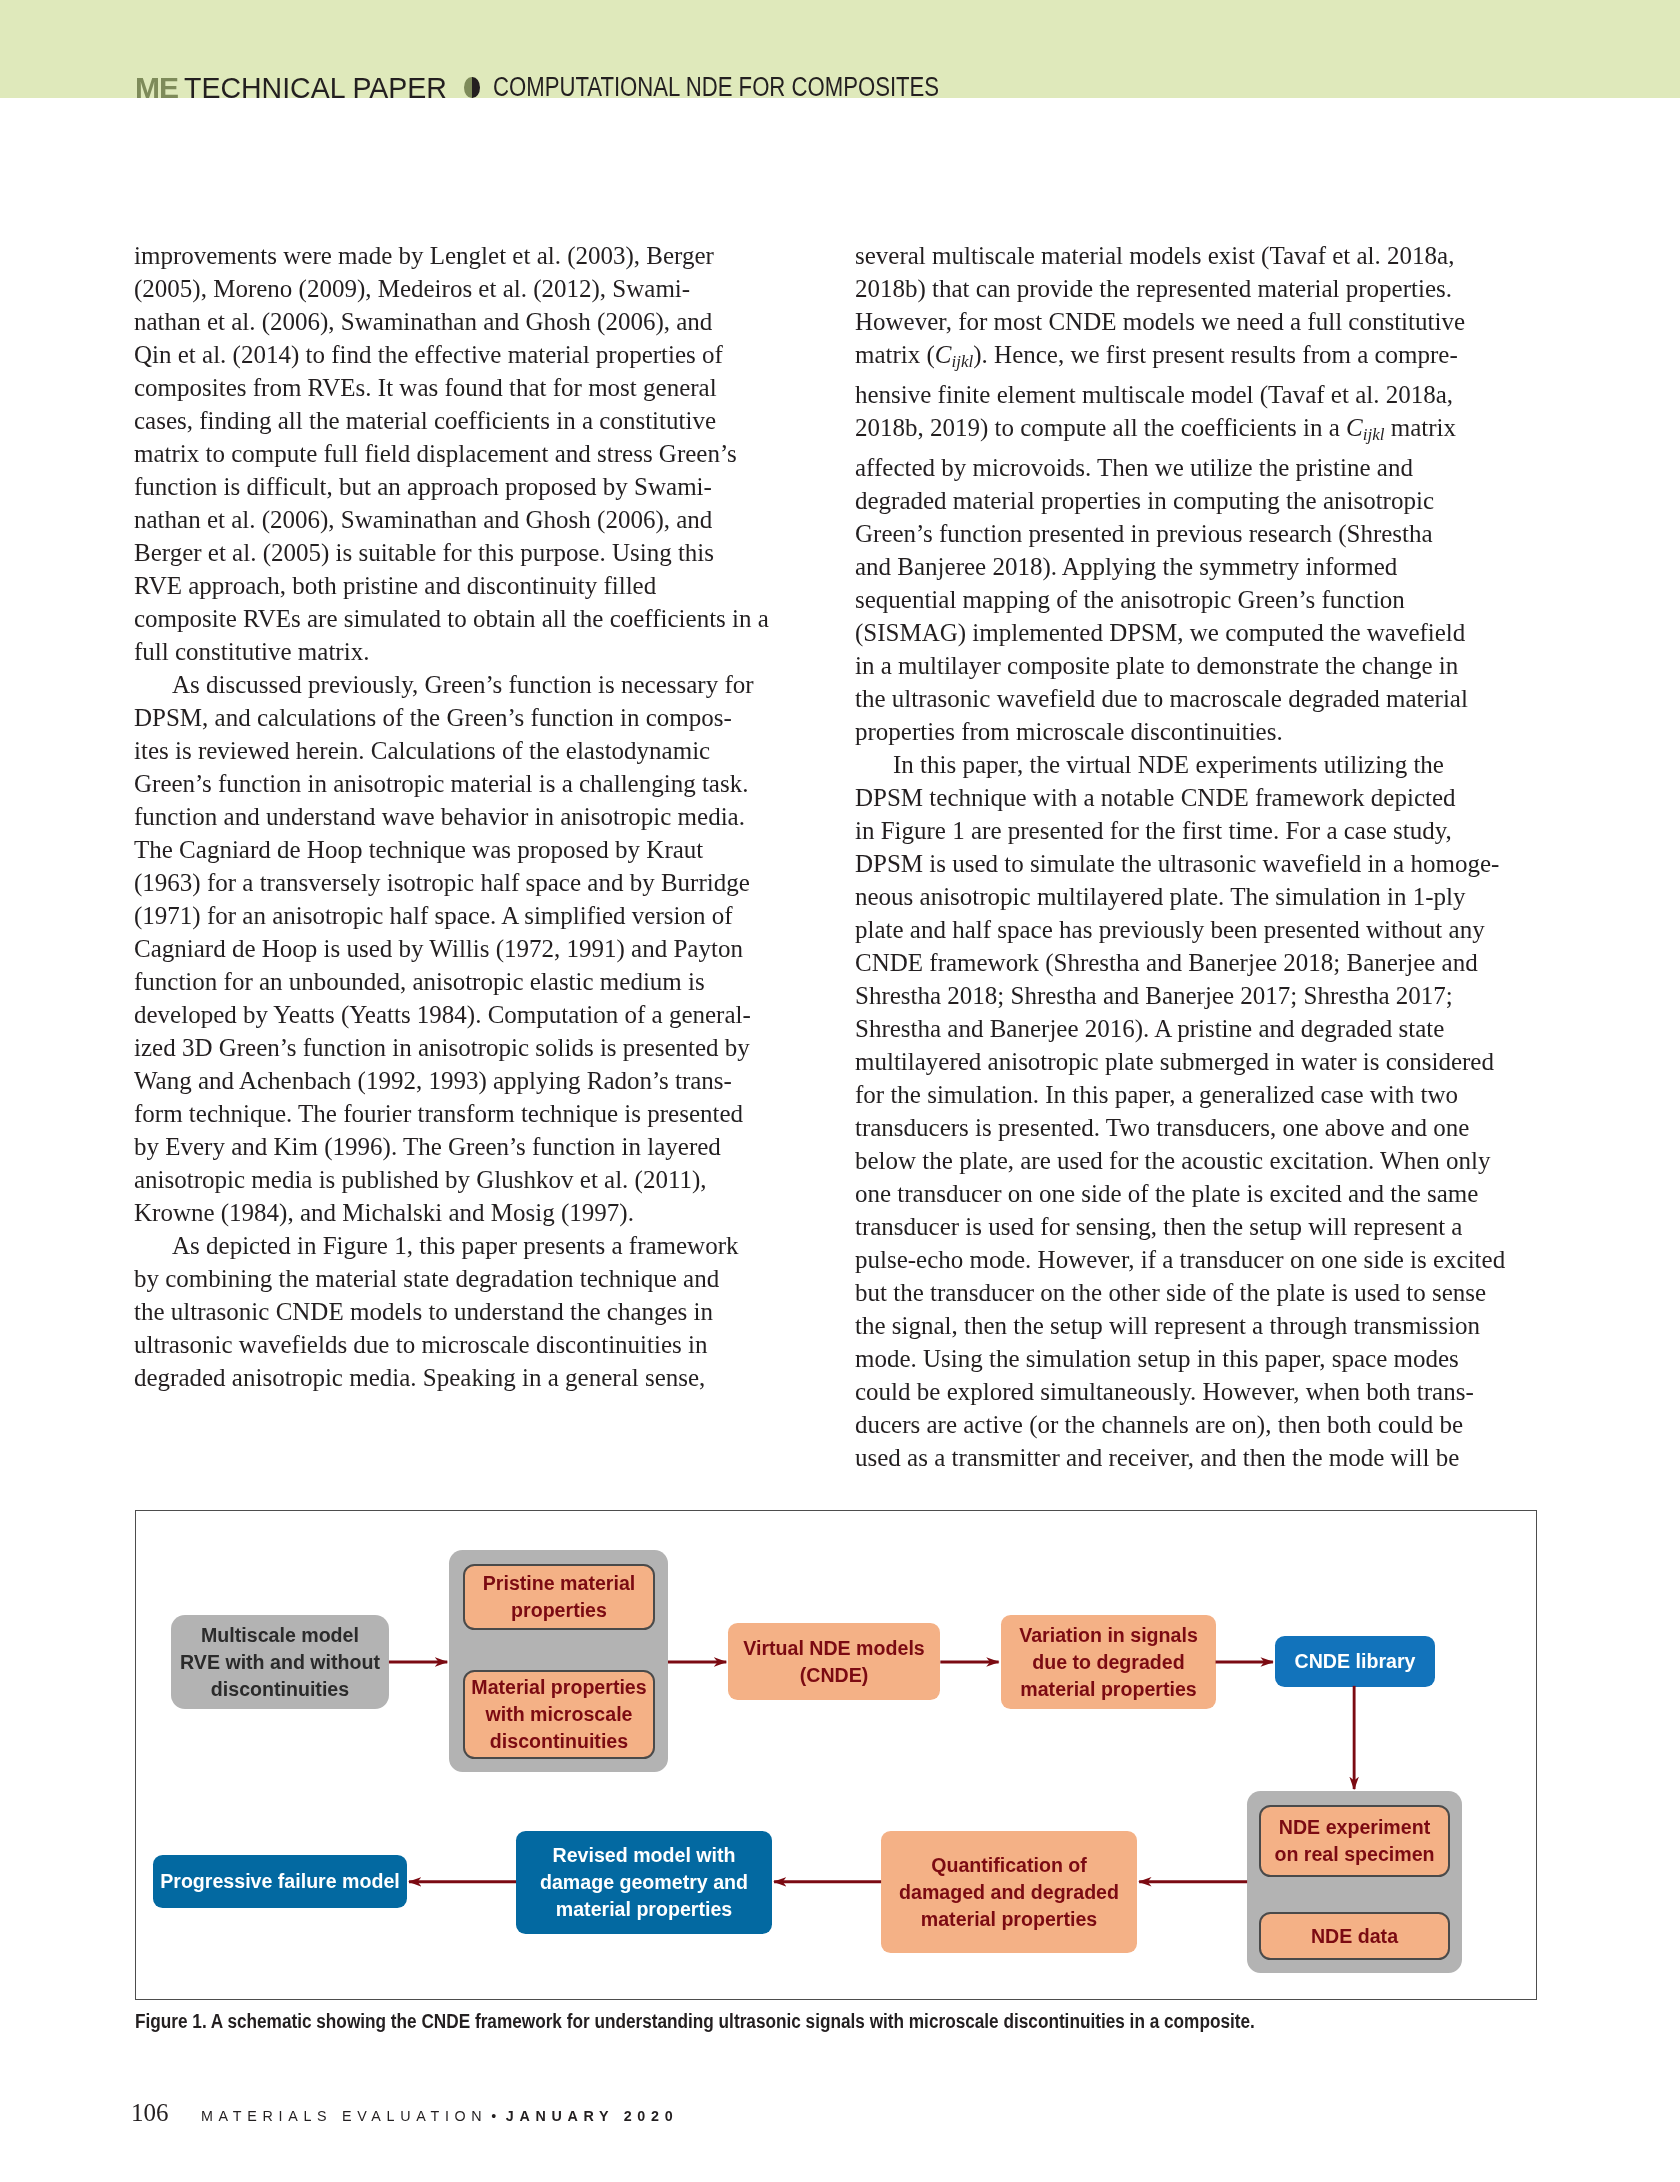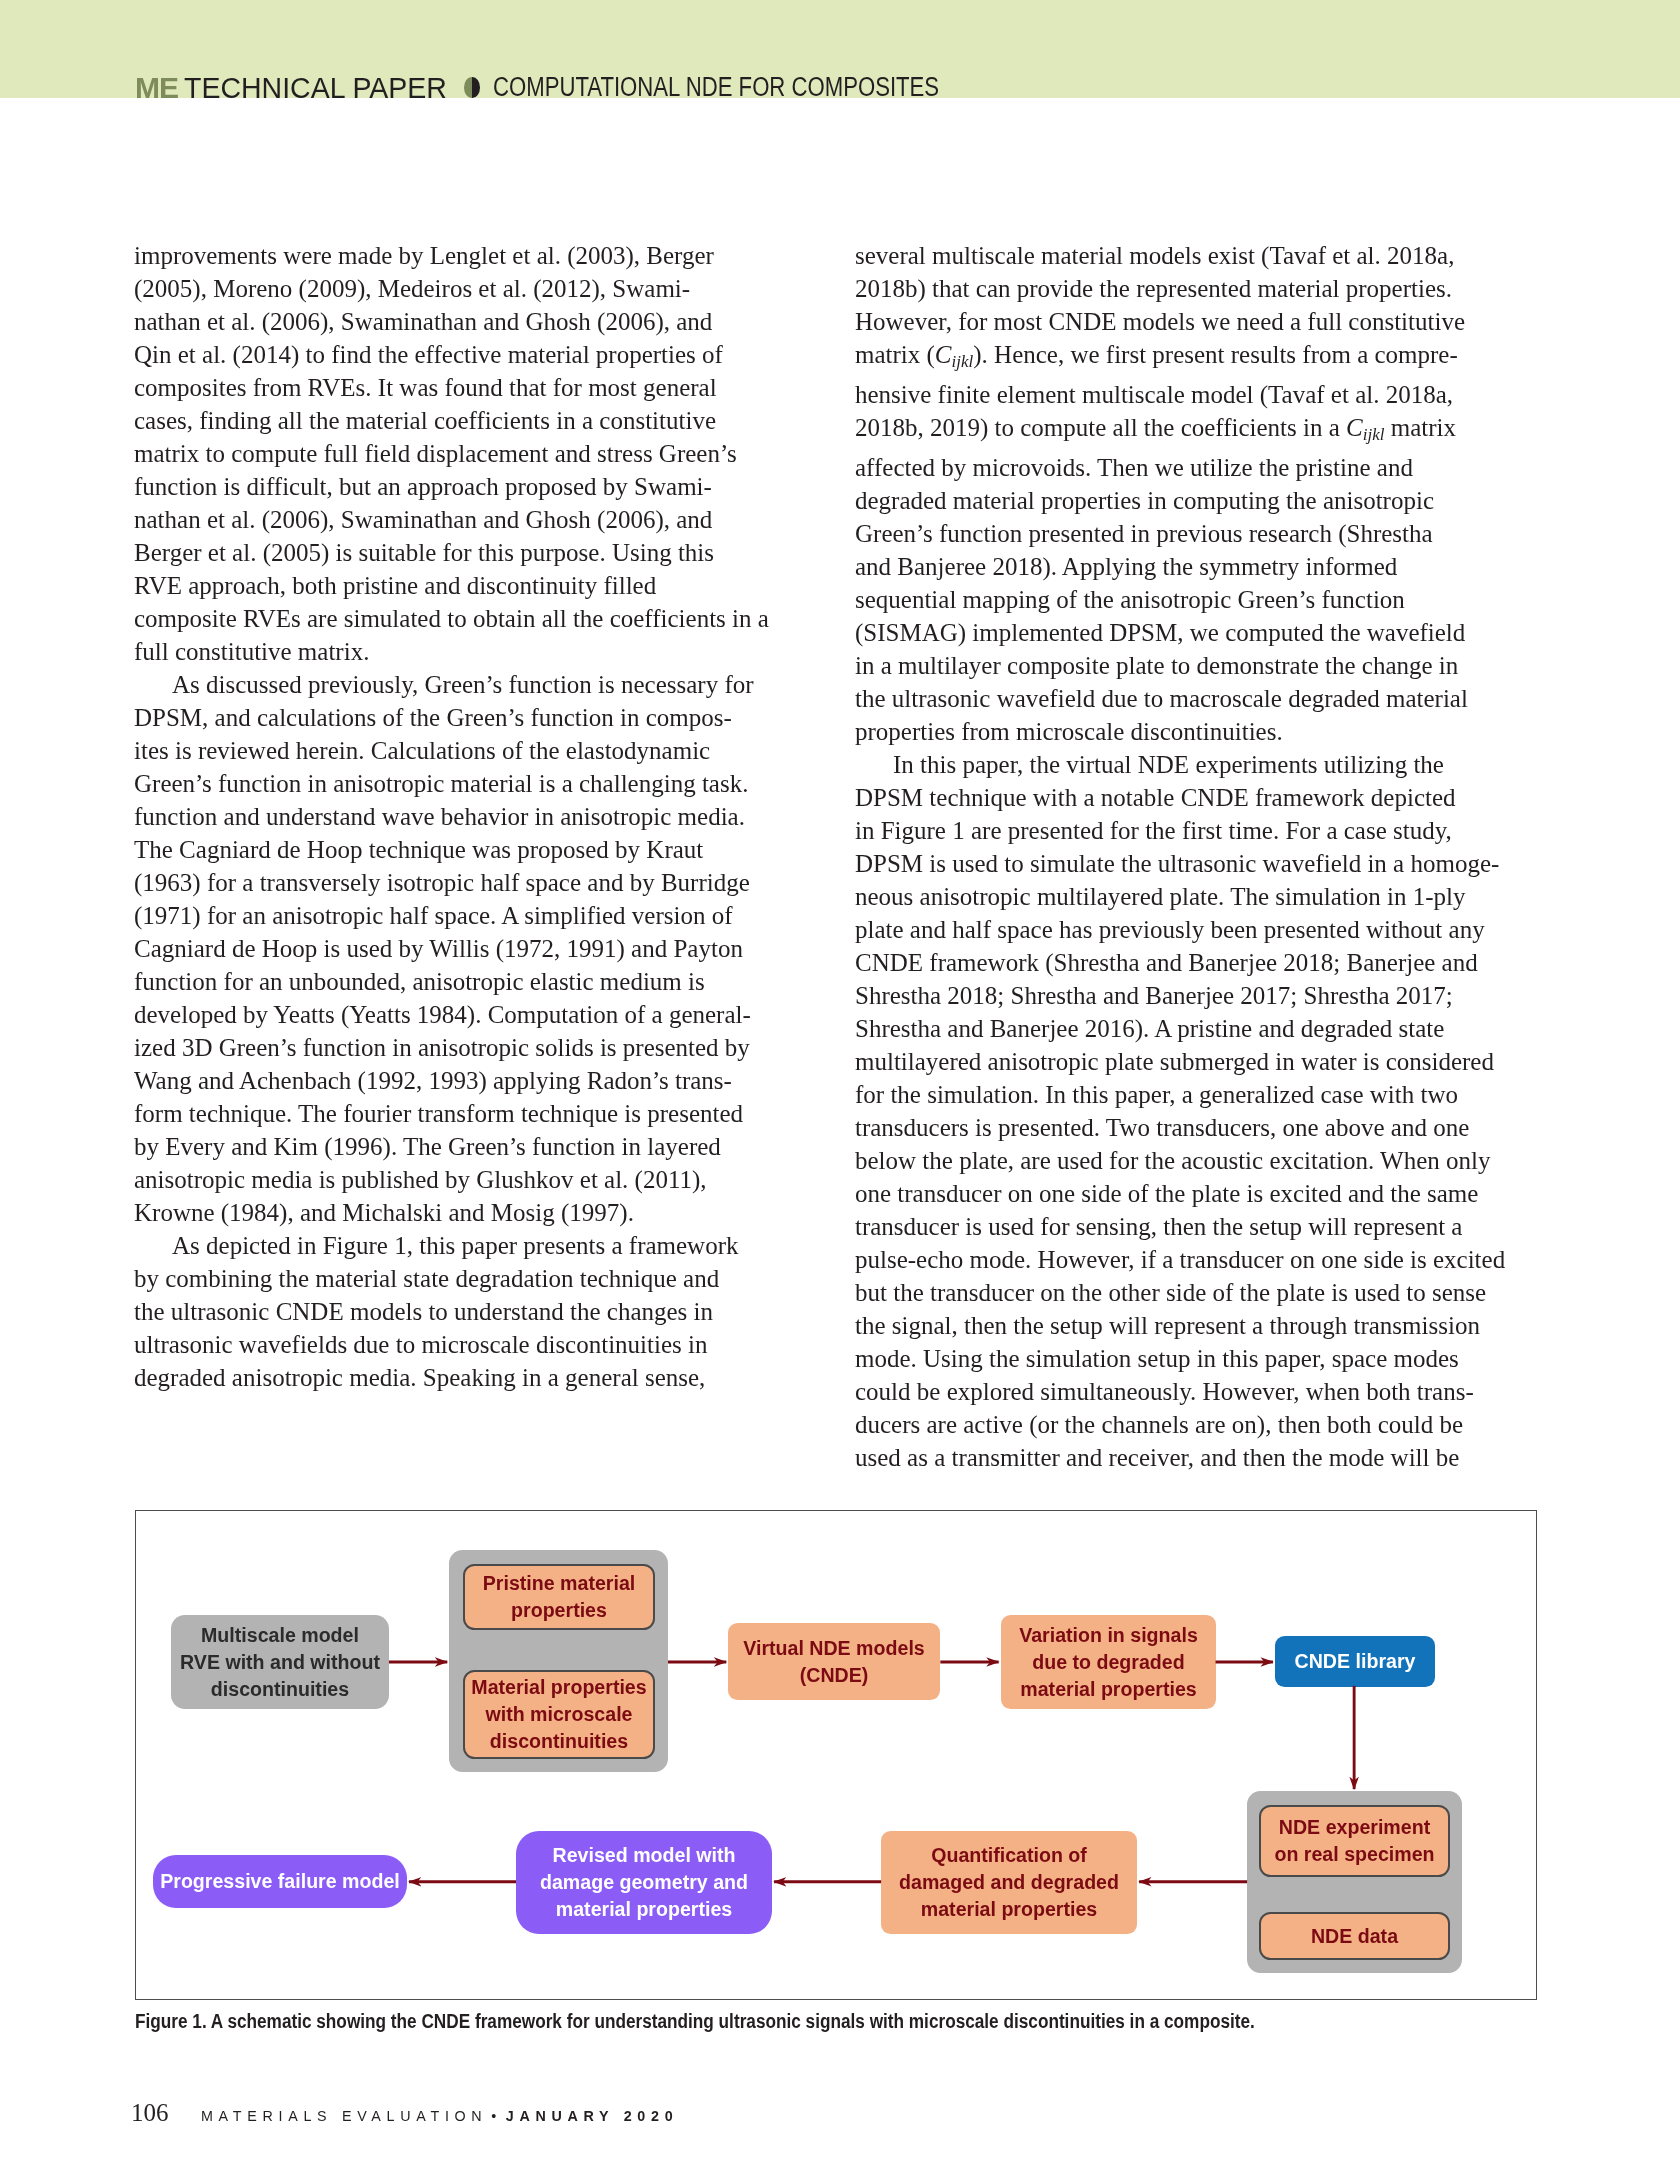--- a/index.html
+++ b/index.html
@@ -43,21 +43,21 @@
   }
   .box {
     position: absolute; box-sizing: border-box; display: flex; align-items: center; justify-content: center;
     text-align: center; font-family: "Liberation Sans", sans-serif; font-weight: bold;
     font-size: 19.6px; line-height: 27px; border-radius: 9.6px;
   }
   .box span { display: block; }
   .grey { background: #b3b3b3; color: #2b2b2b; border-radius: 14px; }
   .peach { background: #f4b186; color: #7b0a12; }
   .peach-outlined { background: #f4b186; color: #7b0a12; border: 2.9px solid #4a4a4a; border-radius: 11.5px; }
-  .darkred { background: #8b5cf6; color: #ffffff; border-radius: 23px; }
+  .darkred { background: #0369a1; color: #ffffff; }
   .blue { background: #1273bb; color: #ffffff; }
   .group { position: absolute; background: #b3b3b3; border-radius: 13.4px; }
 
   svg.arrows { position: absolute; left: 0; top: 0; width: 1680px; height: 2182px; pointer-events: none; }
 
   .caption {
     position: absolute; left: 135px; top: 2010px; white-space: nowrap;
     font-family: "Liberation Sans", sans-serif; font-weight: bold; font-size: 20px; color: #231f20;
     transform: scaleX(0.86); transform-origin: left top;
   }
@@ -207,21 +207,21 @@
 <div class="box peach-outlined" style="left:1259px; top:1805px; width:191px; height:72px;">
   <div>
     <span>NDE experiment</span>
     <span>on real specimen</span>
   </div>
 </div>
 <div class="box peach-outlined" style="left:1259px; top:1912px; width:191px; height:48px;">
   <span>NDE data</span>
 </div>
 
-<div class="box peach" style="left:881px; top:1831px; width:256px; height:103px;">
+<div class="box peach" style="left:881px; top:1831px; width:256px; height:122px;">
   <div>
     <span>Quantification of</span>
     <span>damaged and degraded</span>
     <span>material properties</span>
   </div>
 </div>
 
 <div class="box darkred" style="left:516px; top:1831px; width:256px; height:103px;">
   <div>
     <span>Revised model with</span>

